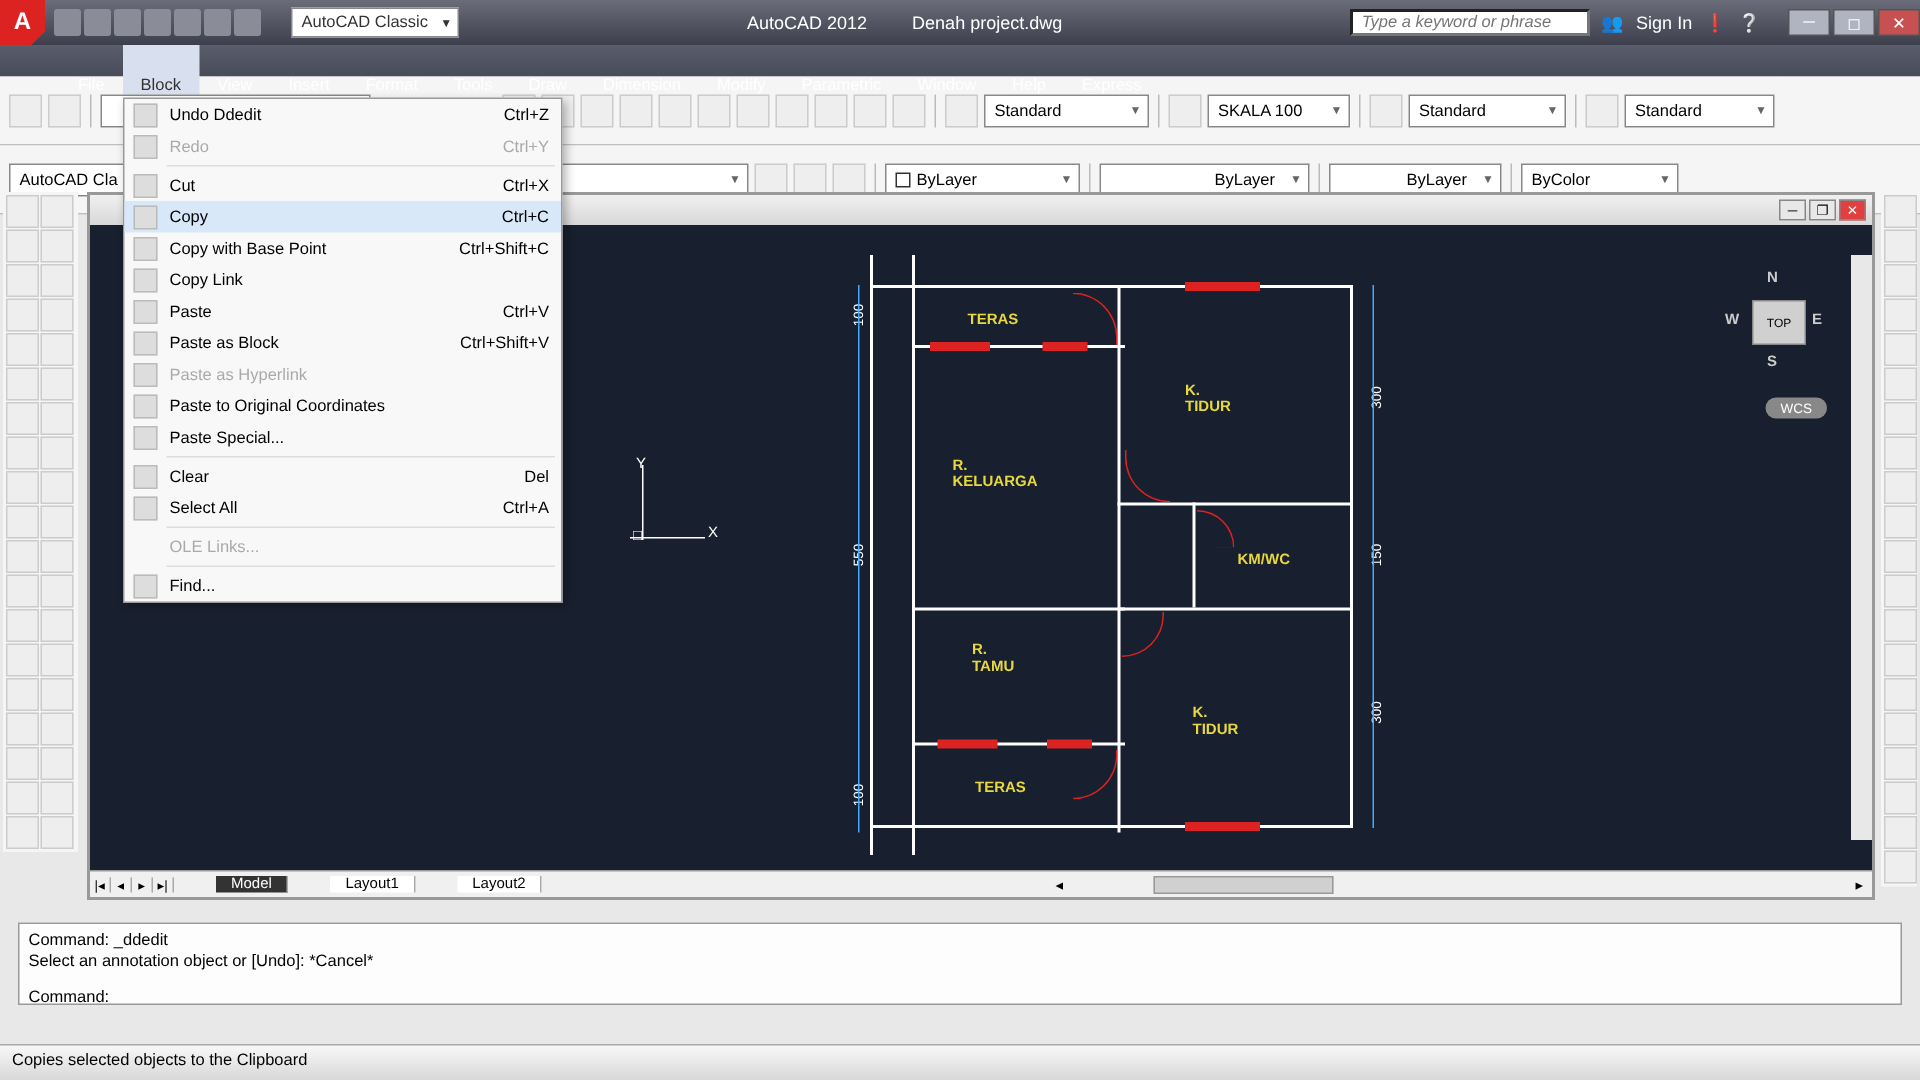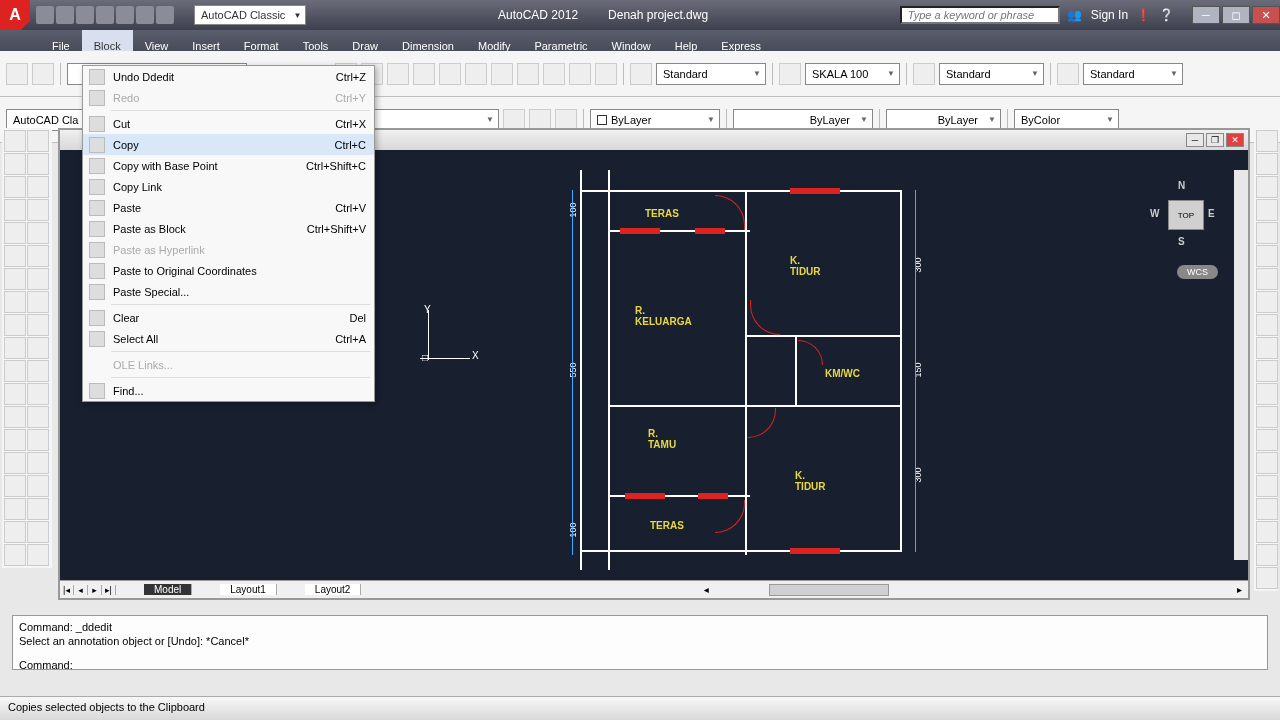--- a/index.html
+++ b/index.html
@@ -13,21 +13,21 @@
 .workspace-dd::after { content: '▼'; position: absolute; right: 4px; font-size: 8px; }
 .title-center { flex: 1; text-align: center; }
 .title-center span:first-child { margin-right: 30px; }
 .search-box { background: #fff; color: #888; font-size: 11px; font-style: italic; padding: 2px 6px; width: 160px; height: 18px; }
 .right-ctrls { display: flex; gap: 8px; margin: 0 8px; align-items: center; }
 .win-btns { display: flex; gap: 2px; margin-left: 10px; }
 .win-btn { width: 28px; height: 18px; background: #b0b4c0; display: flex; align-items: center; justify-content: center; font-size: 11px; border: 1px solid #555; }
 .win-btn.close { background: #c75050; color: #fff; }
 
 .menubar { height: 21px; background: linear-gradient(#5a5d6b, #484b58); display: flex; padding-left: 40px; }
-.menu-item { color: #fff; font-size: 11px; padding: 10px 12px; cursor: pointer; }
+.menu-item { color: #fff; font-size: 11px; padding: 21px 12px; cursor: pointer; }
 .menu-item.active { background: #d8e0f0; color: #333; }
 
 .toolbar-row { height: 46px; background: #f5f5f5; border-bottom: 1px solid #c0c0c0; display: flex; align-items: center; padding: 0 6px; gap: 4px; }
 .tb-btn { width: 22px; height: 22px; background: #eee; border: 1px solid #ccc; }
 .tb-dd { height: 22px; background: #fff; border: 1px solid #888; font-size: 11px; padding: 0 18px 0 6px; display: flex; align-items: center; position: relative; }
 .tb-dd::after { content: '▼'; position: absolute; right: 4px; font-size: 8px; color: #666; }
 .tb-sep { width: 1px; height: 22px; background: #bbb; margin: 0 2px; }
 
 .left-tools { position: absolute; left: 2px; top: 128px; width: 50px; background: #f5f5f5; display: flex; flex-wrap: wrap; gap: 1px; padding: 2px; }
 .lt-btn { width: 22px; height: 22px; background: #eee; border: 1px solid #ccc; }

